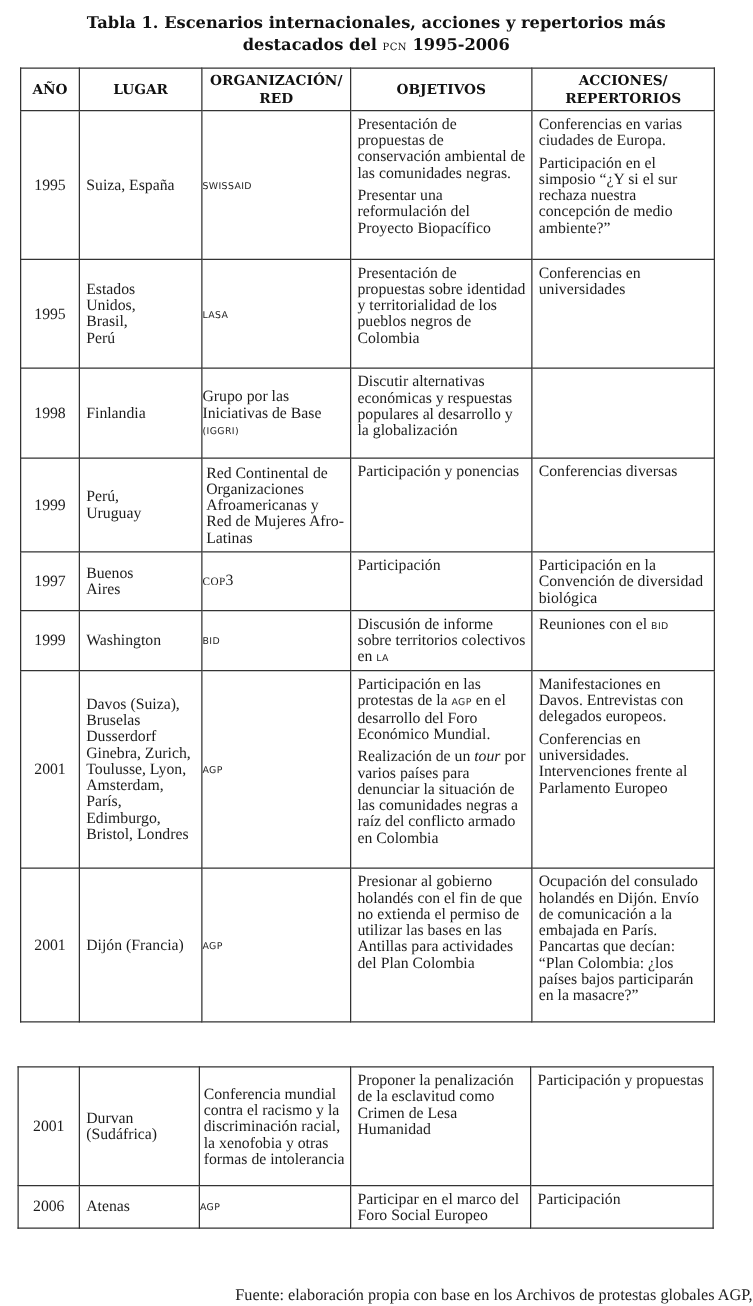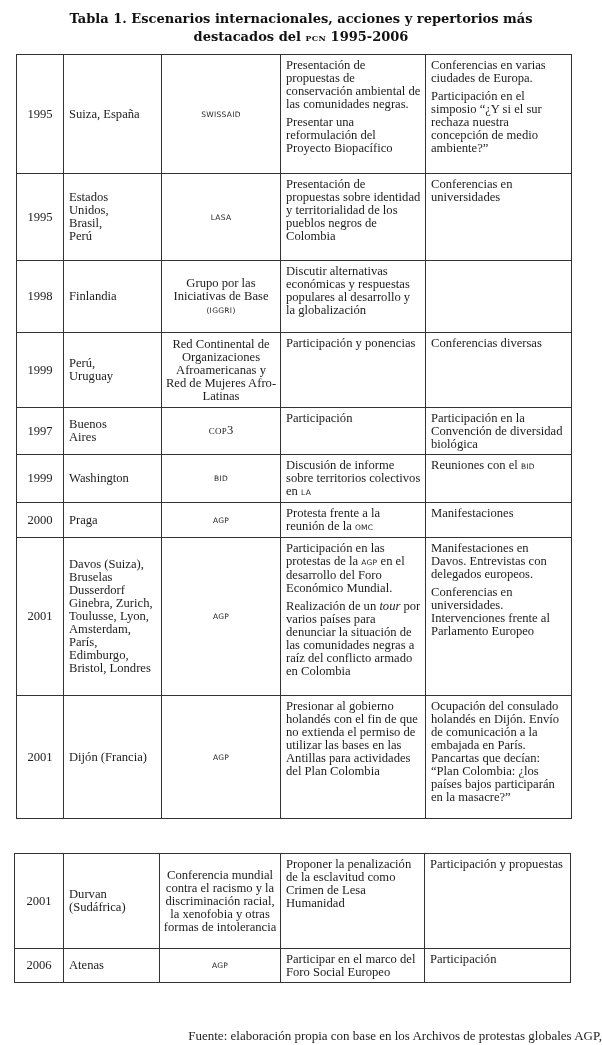--- a/index.html
+++ b/index.html
@@ -1,28 +1,28 @@
 <!DOCTYPE html>
 <html><head>
 <meta charset="utf-8">
 <style>
   html, body { margin:0; padding:0; background:#ffffff; }
   body { width:602px; height:1045px; position:relative; overflow:hidden;
          font-family: "DejaVu Serif", "Liberation Serif", serif; color:#1a1a1a; }
   .title { position:absolute; left:0; top:10px; width:602px; text-align:center;
            font-family:"DejaVu Serif", serif; font-weight:bold; font-size:13px; line-height:18px; color:#111; }
   .sc { font-variant: small-caps; font-size:0.78em; font-weight:normal; letter-spacing:0.3px; }
-  .title .sc { font-weight:bold; text-transform:lowercase; font-variant:small-caps; font-size:0.85em; }
+  .title .sc { font-weight:normal; text-transform:lowercase; font-variant:small-caps; font-size:0.85em; }
   .tbl { position:absolute; border-collapse:collapse; table-layout:fixed; }
   .tbl td, .tbl th { border:1.5px solid #333; padding:0; vertical-align:middle; }
   .hdr th { font-family:"DejaVu Serif", serif; font-weight:bold; font-size:11px; line-height:14px; text-align:center; color:#111; }
   .cell { font-family:"Liberation Serif", "DejaVu Serif", serif; font-size:12.6px; line-height:13px; color:#1c1c1c; }
   .yr { text-align:center;margin-top:25px; }
   .place { padding-left:5px !important; }
-  .org { text-align:center; }
+  .org { text-align:left; }
   .small { font-family:"DejaVu Sans", "Liberation Sans", sans-serif; font-size:7.5px; letter-spacing:0.3px; }
   .top { vertical-align:top !important; padding:4px 4px 3px 5px !important;margin-top:44px; }
   .top p { margin:0 0 5px 0; }
   .top p:last-child { margin-bottom:0; }
   .footer { position:absolute; left:0; top:1028px; width:602px; text-align:right;
             font-family:"Liberation Serif", "DejaVu Serif", serif; font-size:13px; line-height:16px; color:#222; }
 </style>
 </head>
 <body>
 
@@ -33,20 +33,27 @@
 
 <table class="tbl" style="left:16px; top:54px; width:555px;">
   <colgroup>
     <col style="width:47px">
       <col style="width:98px">
       <col style="width:119px">
       <col style="width:145px">
       <col style="width:146px">
   </colgroup>
   <tbody>
+      <tr class="hdr" style="height:34px">
+    <th>AÑO</th>
+    <th>LUGAR</th>
+    <th>ORGANIZACIÓN/ RED</th>
+    <th>OBJETIVOS</th>
+    <th>ACCIONES/ REPERTORIOS</th>
+  </tr>
 
   <tr style="height:119px">
     <td class="cell yr">1995</td>
     <td class="cell place">Suiza, España</td>
     <td class="cell org small">SWISSAID</td>
     <td class="cell top">
       <p>Presentación de propuestas de conservación ambiental de las comunidades negras.</p>
       <p>Presentar una reformulación del Proyecto Biopacífico</p>
     </td>
     <td class="cell top">
@@ -119,31 +126,20 @@
     <td class="cell place">Washington</td>
     <td class="cell org small">BID</td>
     <td class="cell top">
       <p><span>Discusión de informe sobre territorios colectivos en </span><span class="small">LA</span></p>
     </td>
     <td class="cell top">
       <p><span>Reuniones con el </span><span class="small">BID</span></p>
     </td>
   </tr>
 
-  <tr style="height:34px">
-    <td class="cell yr">2000</td>
-    <td class="cell place">Praga</td>
-    <td class="cell org small">AGP</td>
-    <td class="cell top">
-      <p><span>Protesta frente a la reunión de la </span><span class="small">OMC</span></p>
-    </td>
-    <td class="cell top">
-      <p>Manifestaciones</p>
-    </td>
-  </tr>
 
   <tr style="height:158px">
     <td class="cell yr">2001</td>
     <td class="cell place" style="padding-right:4px !important">Davos (Suiza), Bruselas Dusserdorf Ginebra, Zurich, Toulusse, Lyon, Amsterdam, París, Edimburgo, Bristol, Londres</td>
     <td class="cell org small">AGP</td>
     <td class="cell top">
       <p><span>Participación en las protestas de la </span><span class="small">AGP</span><span> en el desarrollo del Foro Económico Mundial.</span></p>
       <p><span>Realización  de  un </span><em>tour</em><span> por varios países para denunciar la situación de las comunidades negras a raíz del conflicto armado en Colombia</span></p>
     </td>
     <td class="cell top">

